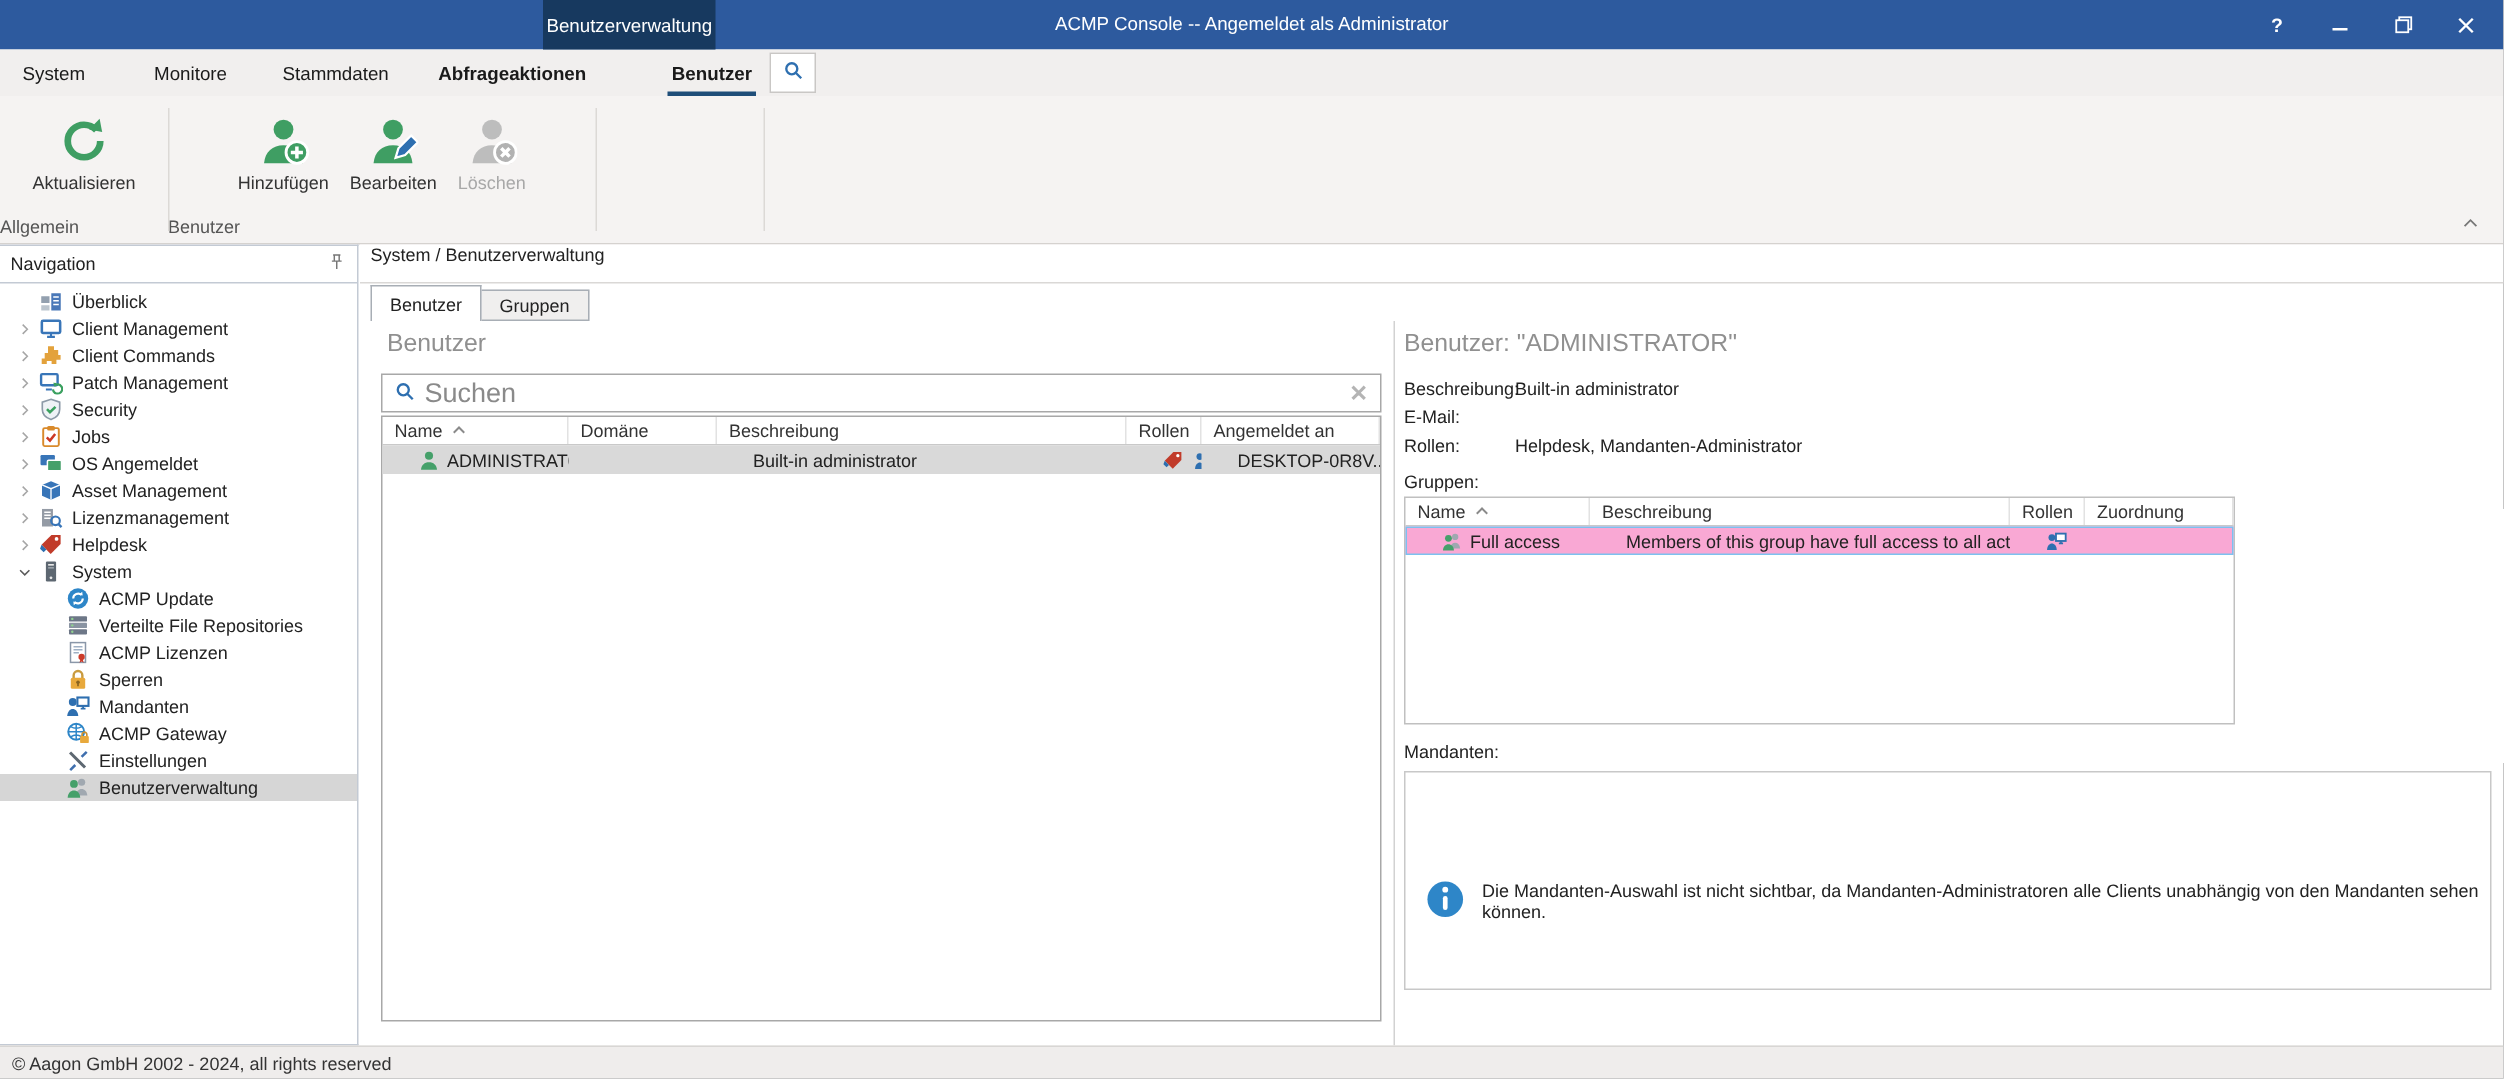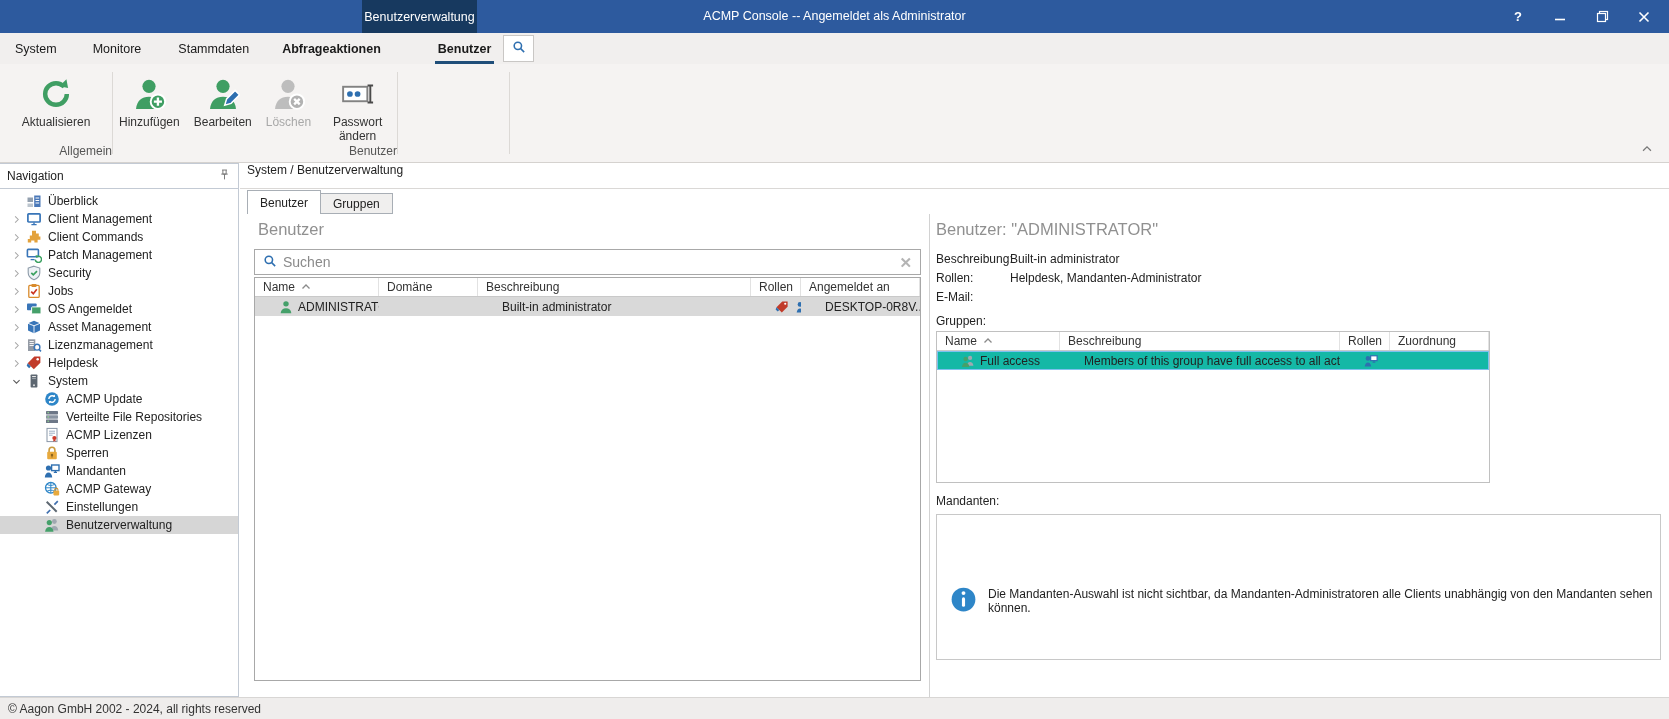--- a/index.html
+++ b/index.html
@@ -26,21 +26,21 @@
                align-items:center;justify-content:center;margin-left:8px}
 
   
   .ribbon{position:absolute;top:64px;left:0;right:0;height:99px;background:#f5f3f2;border-bottom:1px solid #d5d2cf}
   .rgroup{position:absolute;top:0;height:98px}
   .rbtns{display:flex;justify-content:center;align-items:flex-start;padding-top:5px}
   .rbtn{display:flex;flex-direction:column;align-items:center;padding:2px 7px;cursor:default}
   .ric{height:40px;display:flex;align-items:flex-end;justify-content:center}
   .rlabel{margin-top:4px;text-align:center;line-height:14px;color:#333;max-width:88px}
   .rbtn.disabled .rlabel{color:#a8a8a8}
-  .rgroup-label{position:absolute;left:0;right:0;bottom:4px;text-align:right;color:#555}
+  .rgroup-label{position:absolute;left:0;right:0;bottom:4px;text-align:left;color:#555}
   .rsep{position:absolute;top:8px;height:82px;width:1px;background:#dcd9d6}
   .ribbon-collapse{position:absolute;right:12px;bottom:4px;width:20px;height:16px;
                    display:flex;align-items:center;justify-content:center}
 
   
   .nav{position:absolute;top:163px;left:0;width:239px;bottom:22px;background:#fff;border:1px solid #c3cad4;border-left:none}
   .nav-header{position:absolute;top:0;left:0;right:0;height:25px;border-bottom:1px solid #c3cad4;
               display:flex;align-items:center;justify-content:space-between;padding:0 7px;background:#fff}
   .nav-tree{position:absolute;top:28px;left:0;right:0;bottom:0;overflow:hidden}
   .nav-item{height:18px;display:flex;align-items:center;white-space:nowrap;cursor:default}
@@ -57,21 +57,21 @@
   .tab{height:21px;padding:0 12px;display:flex;align-items:center;border:1px solid #a8aeb5;
        background:#f0efee;margin-right:-1px;cursor:default}
   .tab.active{background:#fff;height:24px;border-bottom:none;z-index:2;font-size:12px}
   .splitter{position:absolute;top:214px;bottom:22px;left:929px;width:1px;background:#d2d2d2}
 
   
   .users-heading{position:absolute;left:258px;top:220px;font-size:16.5px;color:#909090}
   .searchbox{position:absolute;left:254px;top:249px;width:667px;height:26px;border:1px solid #a8a8a8;
              background:#fff;display:flex;align-items:center;padding:0 8px}
   .searchbox input{flex:1;border:none;outline:none;font-family:"Liberation Sans",sans-serif;
-                   font-size:14px;color:#333;margin-left:6px;background:transparent}
+                   font-size:18px;color:#333;margin-left:6px;background:transparent}
   .searchbox input::placeholder{color:#8a8a8a}
   .search-clear{color:#b4b4b4;font-weight:bold;font-size:15px;line-height:15px;cursor:default}
 
   .utable{position:absolute;left:254px;top:277px;width:667px;height:404px;border:1px solid #a8a8a8;background:#fff}
   .thead{display:flex;height:19px;border-bottom:1px solid #c9c9c9;align-items:center}
   .th{display:flex;align-items:center;height:100%;padding:0 8px;border-right:1px solid #e2e2e2;color:#333}
   .th .sort{margin-left:6px;display:flex;align-items:center}
   .trow{display:flex;height:19px;align-items:center}
   .trow.sel-gray{background:#d9d9d9}
   .td{display:flex;align-items:center;height:100%;padding:0 24px;overflow:hidden;white-space:nowrap}
@@ -79,21 +79,21 @@
   .role-ics{display:flex;gap:2px}
 
   
   .detail-heading{position:absolute;left:936px;top:220px;font-size:16.5px;color:#909090}
   .fields{position:absolute;left:936px;top:249px}
   .frow{height:19px;display:flex;align-items:center}
   .flabel{width:74px;flex:none;color:#222}
   .fvalue{color:#222}
   .groups-label{position:absolute;left:936px;top:314px}
   .gtable{position:absolute;left:936px;top:331px;width:554px;height:152px;border:1px solid #c0c0c0;background:#fff}
-  .trow.sel-blue{background:#14b8a6;outline:1px solid #7cc1ef;outline-offset:-1px}
+  .trow.sel-blue{background:#f9a8d4;outline:1px solid #7cc1ef;outline-offset:-1px}
   .mandanten-label{position:absolute;left:936px;top:494px}
   .mandanten-box{position:absolute;left:936px;top:514px;width:725px;height:146px;border:1px solid #c8c8c8;background:#fff}
   .info-row{position:absolute;left:14px;top:72px;display:flex;align-items:center}
   .info-text{margin-left:12px;color:#222}
 
   
   .statusbar{position:absolute;left:0;right:0;bottom:0;height:22px;background:#efedec;
              border-top:1px solid #d8d6d4;display:flex;align-items:center;padding-left:8px;color:#333}
 </style>
 </head>
@@ -121,21 +121,21 @@
         <svg width="12" height="12" viewBox="0 0 12 12">
             <path d="M1.5 1.5l9 9M10.5 1.5l-9 9" stroke="#fff" stroke-width="1.6"></path>
           </svg>
       </div>
     </div>
   </div>
 
   <div class="menubar">
     <div id="menu-items" style="display:flex;height:31px">
         <div class="menu-item" style="margin-left: 11px;">System</div>
-        <div class="menu-item" style="margin-left: 28px;">Monitore</div>
+        <div class="menu-item" style="margin-left: 38px;">Monitore</div>
         <div class="menu-item" style="margin-left: 29px;">Stammdaten</div>
         <div class="menu-item bold" style="margin-left: 25px;">Abfrageaktionen</div>
         <div class="menu-item bold active" style="margin-left: 49px;">Benutzer</div>
       </div>
     <div class="menu-search">
       <span><svg width="14" height="14" viewBox="0 0 16 16">
             <circle cx="6.7" cy="6.7" r="4.2" fill="none" stroke="#2e6fb0" stroke-width="1.8"></circle>
             <path d="M9.9 9.9l4 4" stroke="#2e6fb0" stroke-width="1.8"></path>
           </svg></span>
     </div>
@@ -188,31 +188,20 @@
             <div class="ric">
               <svg width="34" height="34" viewBox="0 0 16 16">
                 <circle cx="8" cy="4.4" r="3.1" fill="#bdbdbd"></circle>
                 <path d="M1.9 15c.3-3.7 2.7-5.7 6.1-5.7s5.8 2 6.1 5.7z" fill="#bdbdbd"></path>
                 <circle cx="12.2" cy="11.6" r="3.4" fill="#b2b2b2" stroke="#fff" stroke-width=".9"></circle>
                 <path d="M10.9 10.3l2.6 2.6M13.5 10.3l-2.6 2.6" stroke="#fff" stroke-width="1.1"></path>
               </svg>
             </div>
             <div class="rlabel">Löschen</div>
           </div>
-          <div class="rbtn">
-            <div class="ric">
-              <svg width="34" height="34" viewBox="0 0 16 16">
-                <rect x="1" y="4.6" width="11.4" height="6.8" fill="#fff" stroke="#828282" stroke-width=".9"></rect>
-                <circle cx="4.2" cy="8" r="1.35" fill="#2e6fb0"></circle>
-                <circle cx="7.8" cy="8" r="1.35" fill="#2e6fb0"></circle>
-                <path d="M13.8 4v8M12.5 4h2.6M12.5 12h2.6" stroke="#4a4a4a" stroke-width=".9"></path>
-              </svg>
-            </div>
-            <div class="rlabel">Passwort ändern</div>
-          </div>
         </div>
         <div class="rgroup-label">Benutzer</div>
       </div>
       <div class="rsep" style="left: 112px;"></div>
       <div class="rsep" style="left: 397px;"></div>
       <div class="rsep" style="left: 509px;"></div>
     </div>
 
   <div class="nav">
     <div class="nav-header">
@@ -522,26 +511,26 @@
       </div>
     </div>
 
   <div class="detail-heading">Benutzer: "ADMINISTRATOR"</div>
   <div class="fields" id="detail-fields">
       <div class="frow">
         <span class="flabel">Beschreibung:</span>
         <span class="fvalue">Built-in administrator</span>
       </div>
       <div class="frow">
+        <span class="flabel">E-Mail:</span>
+        <span class="fvalue"></span>
+      </div>
+      <div class="frow">
         <span class="flabel">Rollen:</span>
         <span class="fvalue">Helpdesk, Mandanten-Administrator</span>
-      </div>
-      <div class="frow">
-        <span class="flabel">E-Mail:</span>
-        <span class="fvalue"></span>
       </div>
     </div>
   <div class="groups-label">Gruppen:</div>
   <div class="utable gtable" id="groups-table">
       <div class="thead">
         <div class="th" style="width: 123px; flex: 0 0 auto;">
           <span>Name</span>
           <span class="sort">
             <svg width="10" height="10" viewBox="0 0 10 10">
               <path d="M1.5 6.5L5 3l3.5 3.5" stroke="#8a8a8a" fill="none" stroke-width="1.3"></path>

